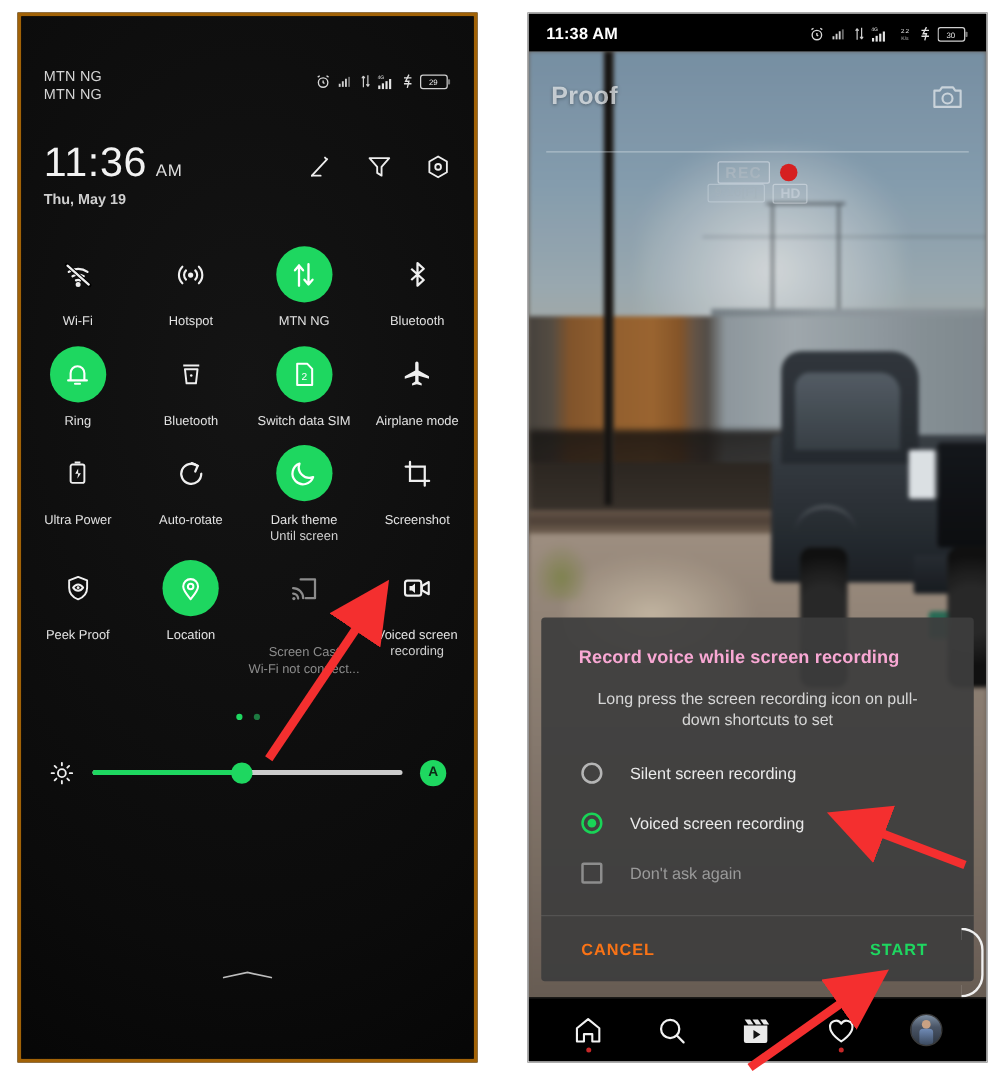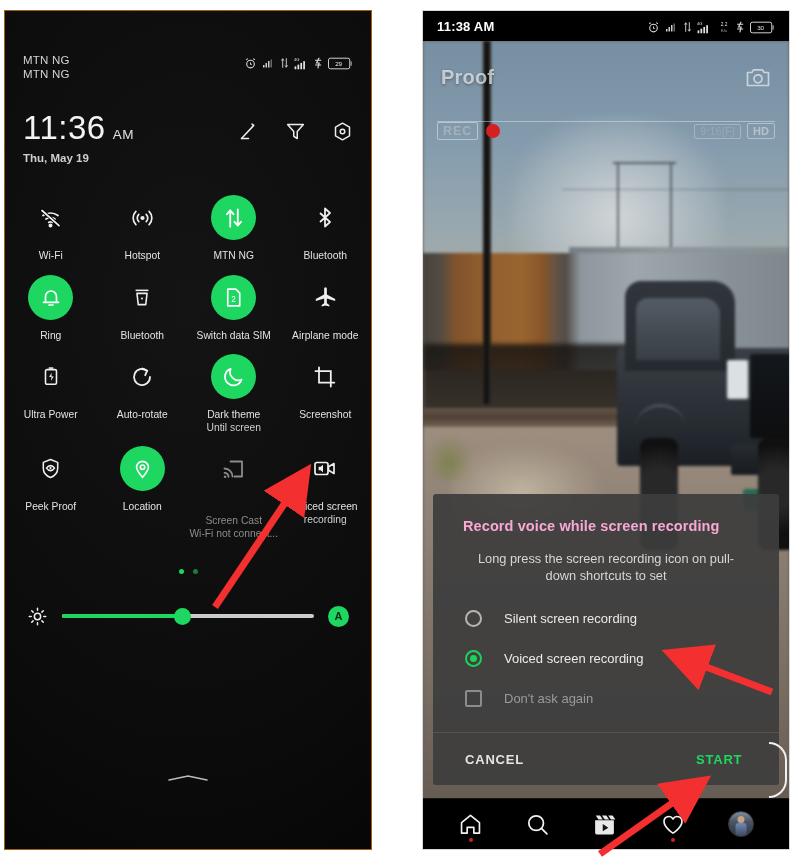--- a/index.html
+++ b/index.html
@@ -13,21 +13,21 @@
 
   
   .phone {
     position: absolute;
     top: 10px;
     width: 368px;
     height: 840px;
     overflow: hidden;
     background: #000;
   }
-  .phone-left  { left: 4px;  border: 1px solid #a16207; }
+  .phone-left  { left: 14px;  border: 3px solid #a16207; }
   .phone-right { left: 422px; border: 1px solid #d9d9d9; }
 
   
   .qs-root {
     position:absolute; inset:0;
     background: radial-gradient(150% 100% at 50% 35%, #141414 0%, #0b0b0b 55%, #000 100%);
     color:#e9e9e9;
   }
   .qs-statusbar {
     position:absolute; top:42px; left:0; right:0; height:34px;
@@ -237,31 +237,31 @@
     font-size:20px; font-weight:700; color:rgba(235,238,240,.72);
     text-shadow:0 1px 3px rgba(0,0,0,.35); letter-spacing:.2px;
   }
   .cam-ico { width:26px; height:23px; opacity:.72; }
 
   .rec-line {
     position:absolute; top:110px; left:14px; right:14px; height:1px;
     background:rgba(235,240,245,.42); z-index:11;
   }
   .rec-row {
-    position:absolute; top:108px; left:14px; right:14px; height:24px; z-index:12;
-    display:flex; align-items:center; justify-content:space-between;
+    position:absolute; top:118px; left:14px; right:14px; height:24px; z-index:12;
+    display:flex; align-items:center; justify-content:space-between;flex-direction:column;
   }
   .rec-left { display:flex; align-items:center; gap:8px; }
   .rec-badge {
     border:1px solid rgba(225,232,238,.55); border-radius:2px;
     padding:1px 5px; font-size:12.5px; letter-spacing:1px;
     color:rgba(170,182,192,.85); font-weight:600;
   }
   .rec-dot { width:14px; height:14px; border-radius:50%; background:#d62020; }
-  .rec-right { display:flex; align-items:flex-end; gap:6px; }
+  .rec-right { display:flex; align-items:flex-start; gap:6px; }
   .rec-cam {
     border:1px solid rgba(215,224,232,.4); border-radius:2px;
     padding:1px 5px; font-size:10px; color:rgba(165,178,188,.65); letter-spacing:.5px;
   }
   .rec-hd {
     border:1px solid rgba(225,232,238,.5); border-radius:2px;
     padding:1px 5px; font-size:11px; color:rgba(195,205,214,.8); font-weight:600;
   }
 
   
@@ -288,21 +288,21 @@
   .chk {
     width:17px; height:17px; border:2px solid #8d8d8d; border-radius:2px; flex:0 0 auto;
   }
   .opt-label { font-size:13px; color:#eaeaea; }
   .opt-label.dim { color:#9a9a9a; }
   .dlg-divider { height:1px; background:rgba(255,255,255,.10); margin-top:6px; }
   .dlg-actions {
     height:52px; display:flex; align-items:center; gap:0; padding:0 32px;
   }
   .btn-cancel {
-    font-size:13px; font-weight:700; color:#e5e5e5; letter-spacing:.8px; cursor:pointer;
+    font-size:13px; font-weight:700; color:#f97316; letter-spacing:.8px; cursor:pointer;
   }
   .btn-start {
     font-size:13px; font-weight:700; color:#1ed760; letter-spacing:.8px; cursor:pointer;
     margin-left:172px;
   }
   .dlg-edge {
     position:absolute; right:-8px; top:248px; width:18px; height:56px;
     border:2px solid #f0f0f0; border-left:none; border-radius:0 28px 28px 0;
     background:transparent;
   }

